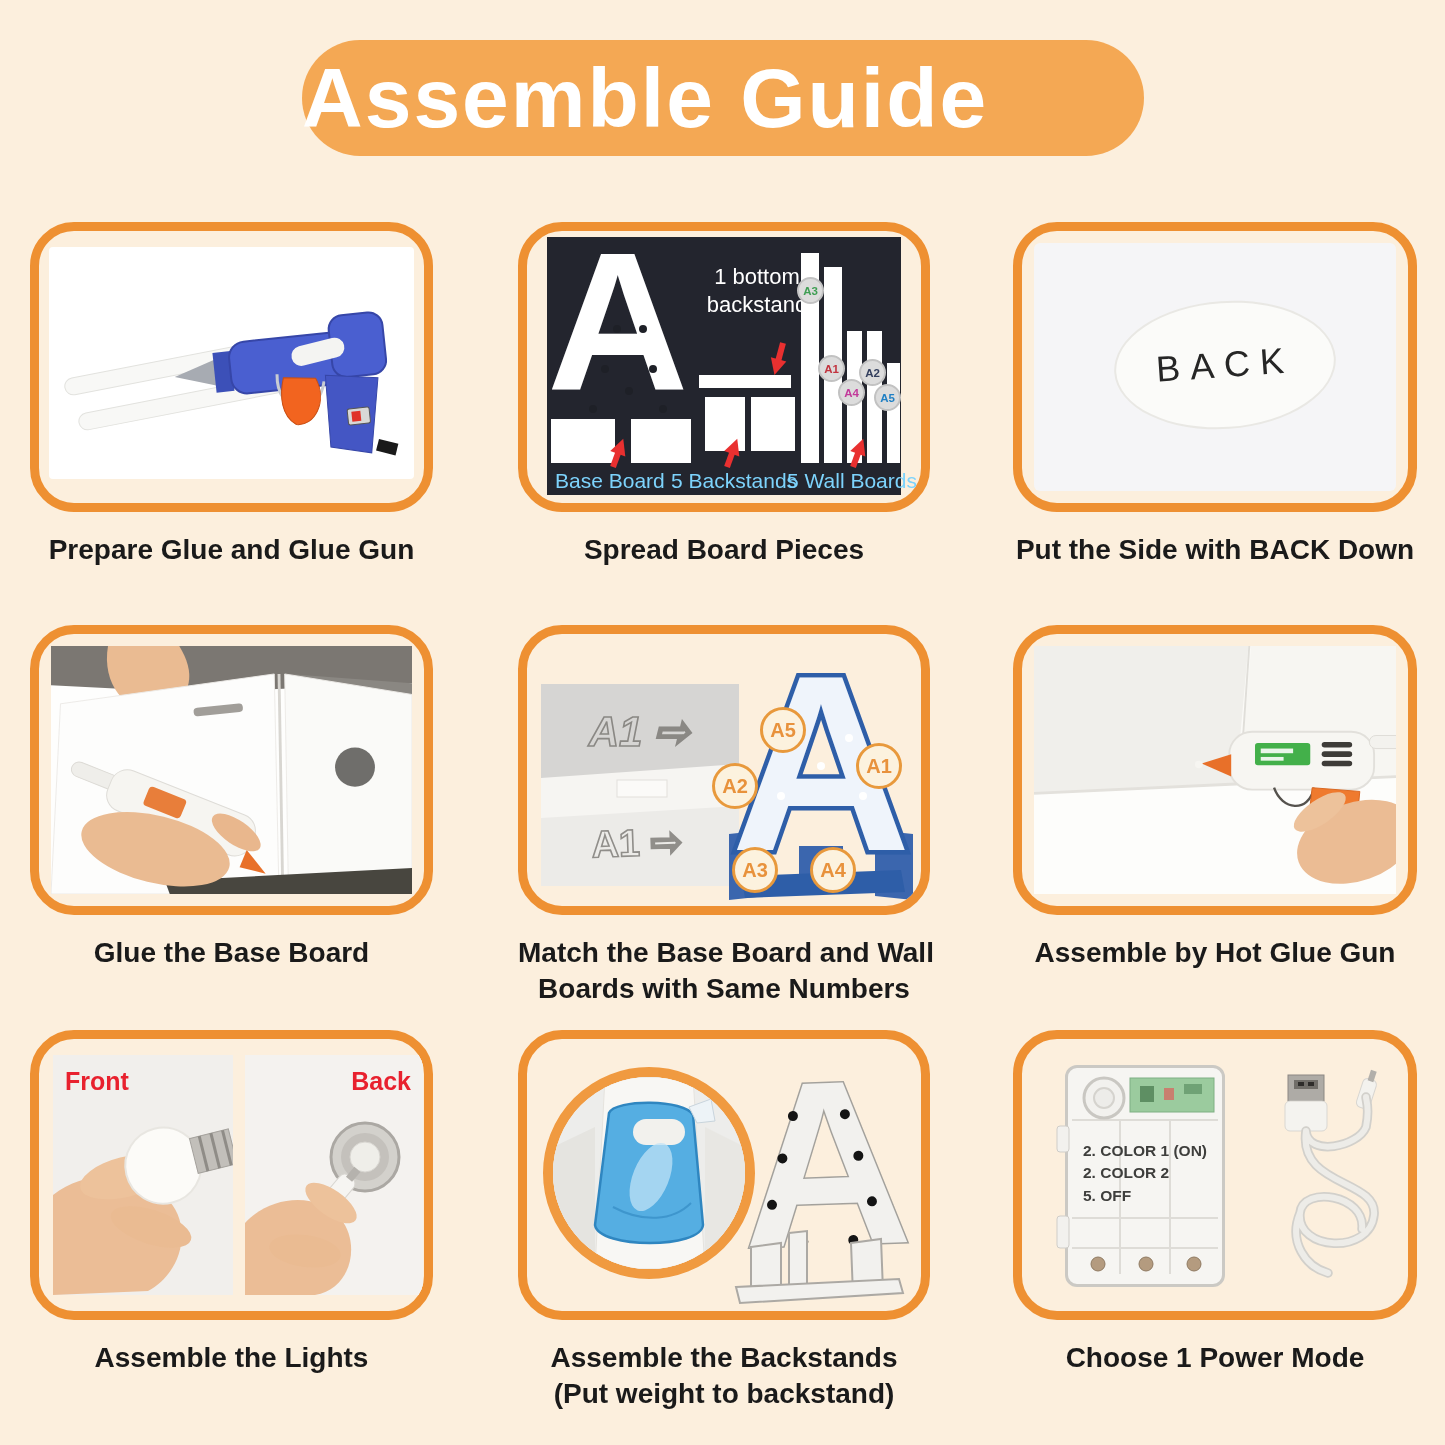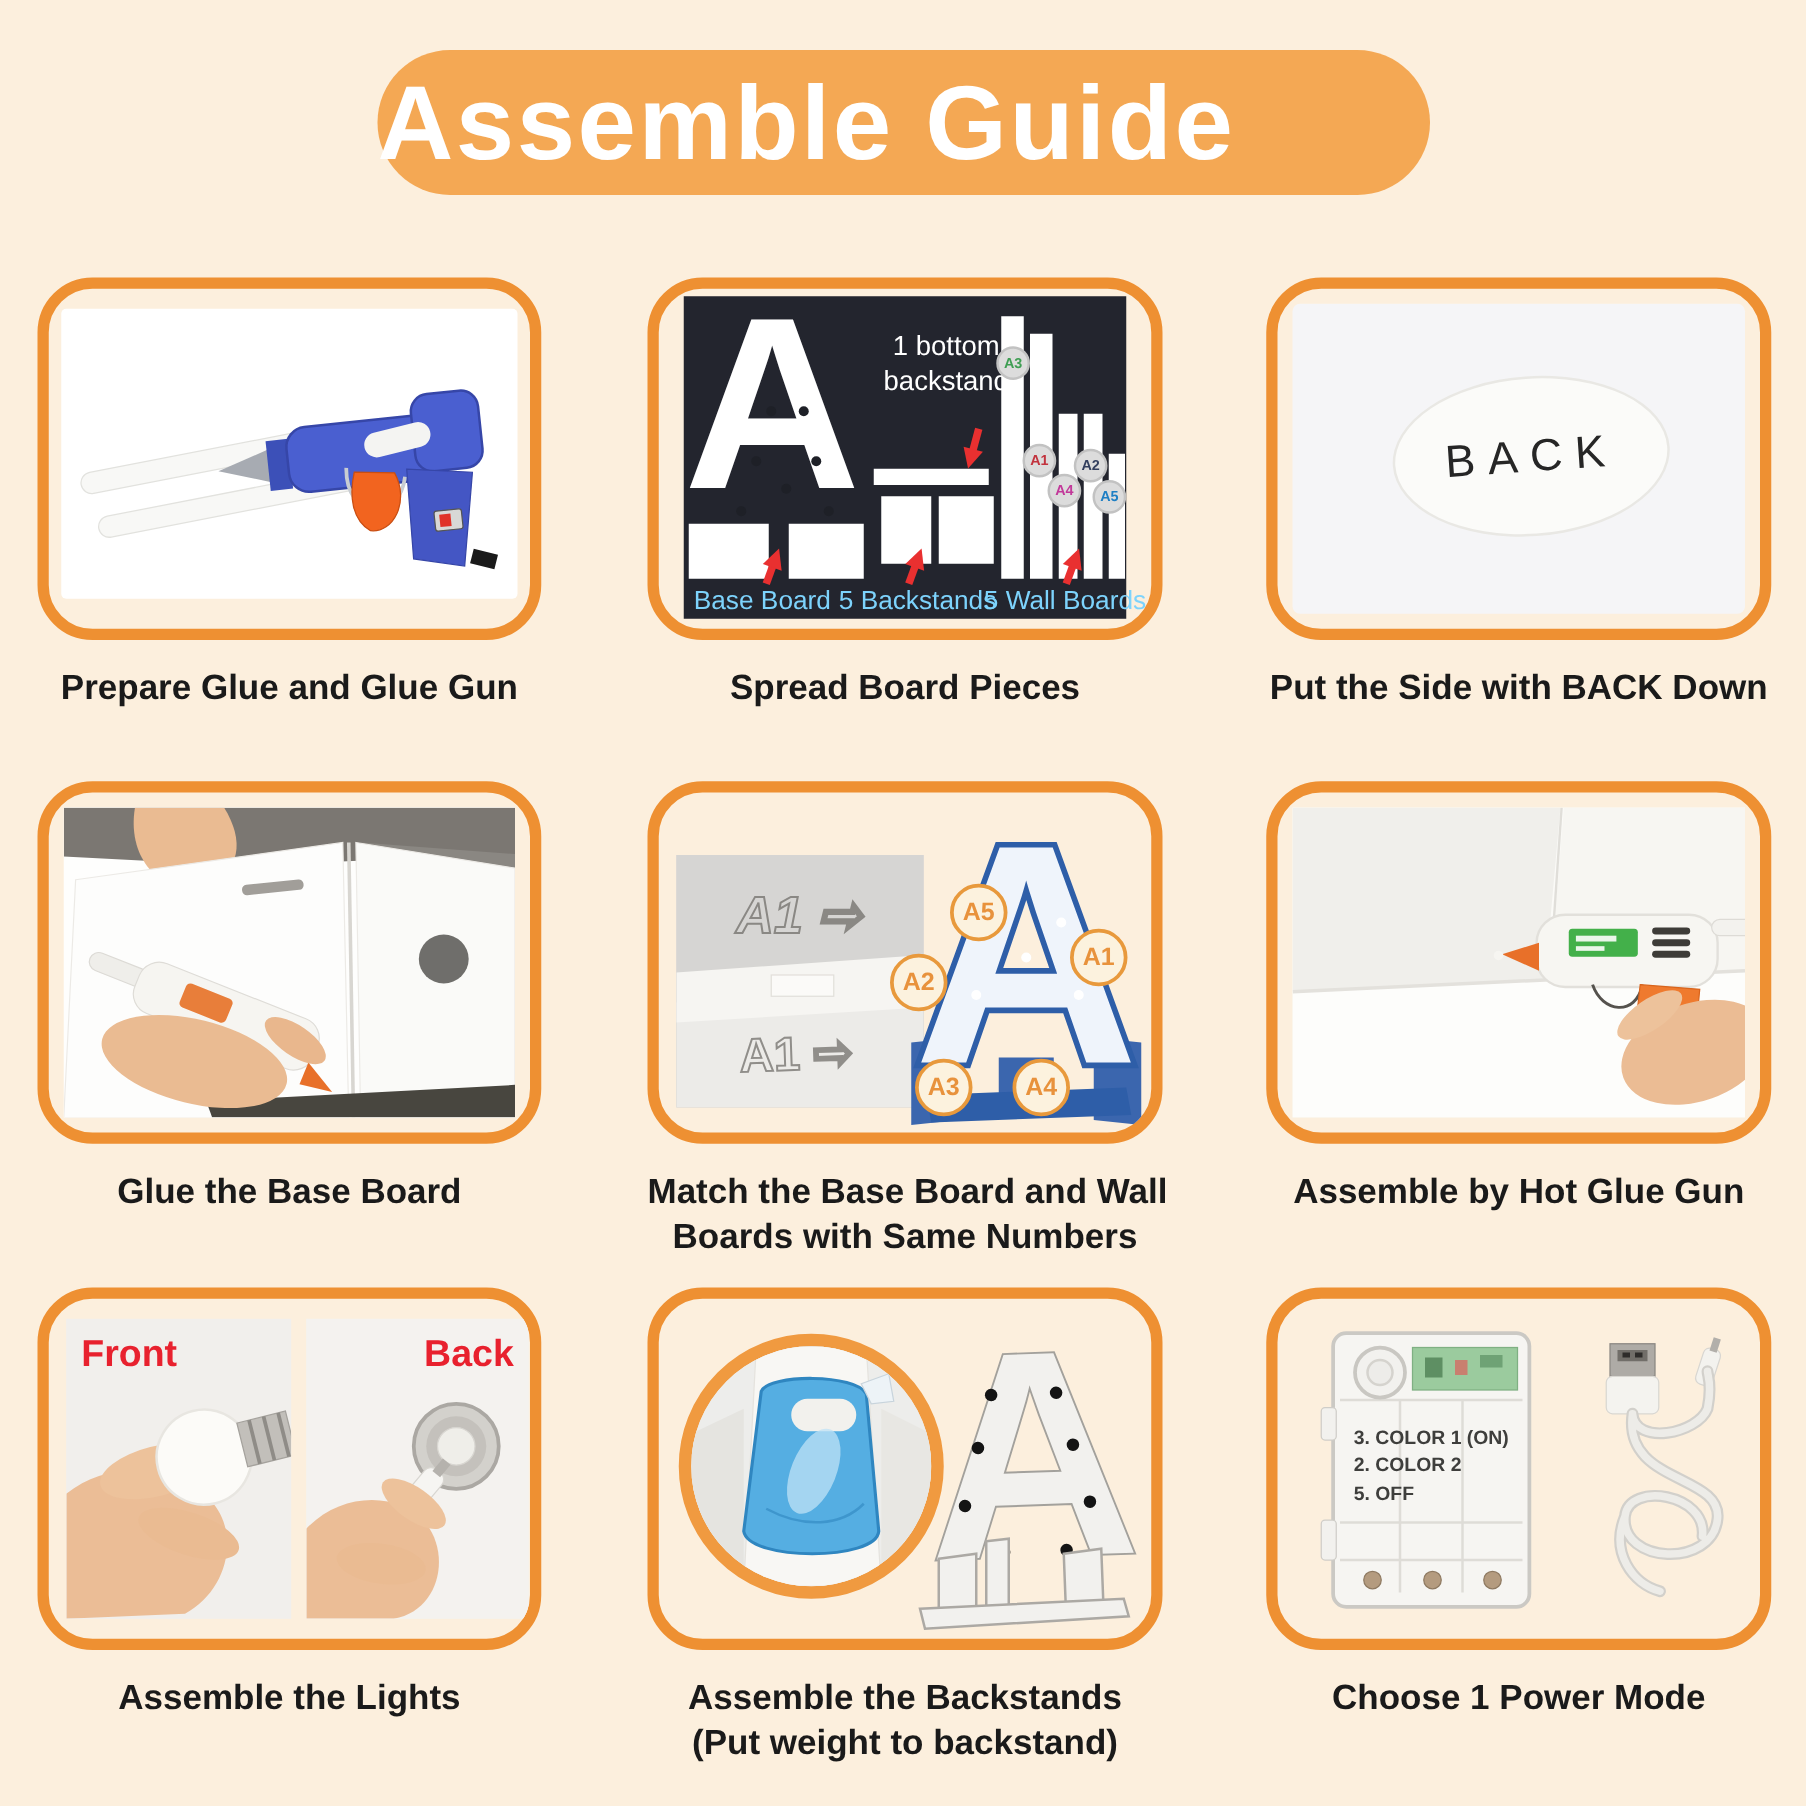--- a/index.html
+++ b/index.html
@@ -40,21 +40,21 @@
   .p3-oval{left:80px;top:58px;width:218px;height:124px;background:#FBFBF9;border:2px solid #E9E8E4;border-radius:50%;transform:rotate(-4deg);display:flex;align-items:center;justify-content:center;}
   .p3-oval span{font-size:36px;letter-spacing:10px;color:#262626;font-weight:400;}
 
   
   .p5-left{left:14px;top:50px;width:198px;height:202px;background:#D8D7D5;overflow:hidden;}
   .p5-badge{width:46px;height:46px;border-radius:50%;background:#FCF2DE;border:3px solid #E8993C;box-sizing:border-box;display:flex;align-items:center;justify-content:center;color:#E8923C;font-weight:700;font-size:20px;z-index:3;}
 
   
   .p7-left{left:14px;top:16px;width:180px;height:240px;background:#F1EFEC;overflow:hidden;}
   .p7-right{left:206px;top:16px;width:178px;height:240px;background:#F4F2EF;overflow:hidden;}
-  .p7-lab{font-size:30px;font-weight:700;color:#E8212E;text-align:center;}
+  .p7-lab{font-size:25px;font-weight:700;color:#E8212E;text-align:center;}
 
   
   .p8-circle{left:16px;top:28px;width:212px;height:212px;border:10px solid #F09A40;border-radius:50%;background:#EDEDEB;box-sizing:border-box;overflow:hidden;}
 
   
   .p9-box{left:43px;top:26px;width:160px;height:222px;background:#F6F5F2;border:3px solid #CBC9C4;border-radius:12px;box-sizing:border-box;}
   .p9-modes{left:15px;top:72px;font-size:15.5px;font-weight:700;color:#3E3E3C;line-height:1.45;white-space:nowrap;}
   .p9-modes span{display:block;}
 </style>
 </head>
@@ -378,21 +378,21 @@
             <circle cx="30" cy="196" r="7"></circle>
               <circle cx="78" cy="196" r="7"></circle>
               <circle cx="126" cy="196" r="7"></circle>
           </g>
           <g fill="#F2F1EE" stroke="#CFCDC8">
             <rect x="-11" y="58" width="12" height="26" rx="3"></rect>
             <rect x="-11" y="148" width="12" height="32" rx="3"></rect>
           </g>
         </svg>
         <div class="abs p9-modes">
-          <span>3. COLOR 1 (ON)</span>
+          <span>2. COLOR 1 (ON)</span>
           <span>2. COLOR 2</span>
           <span>5. OFF</span>
         </div>
       </div>
       <svg class="abs" style="left:226px;top:28px;width:150px;height:212px;" viewBox="0 0 150 212">
         <g transform="rotate(18 120 25)">
           <rect x="112" y="12" width="14" height="30" rx="5" fill="#F3F2EE" stroke="#D8D6D1"></rect>
           <rect x="116" y="3" width="6" height="11" fill="#B2AFAA"></rect>
         </g>
         <g>

